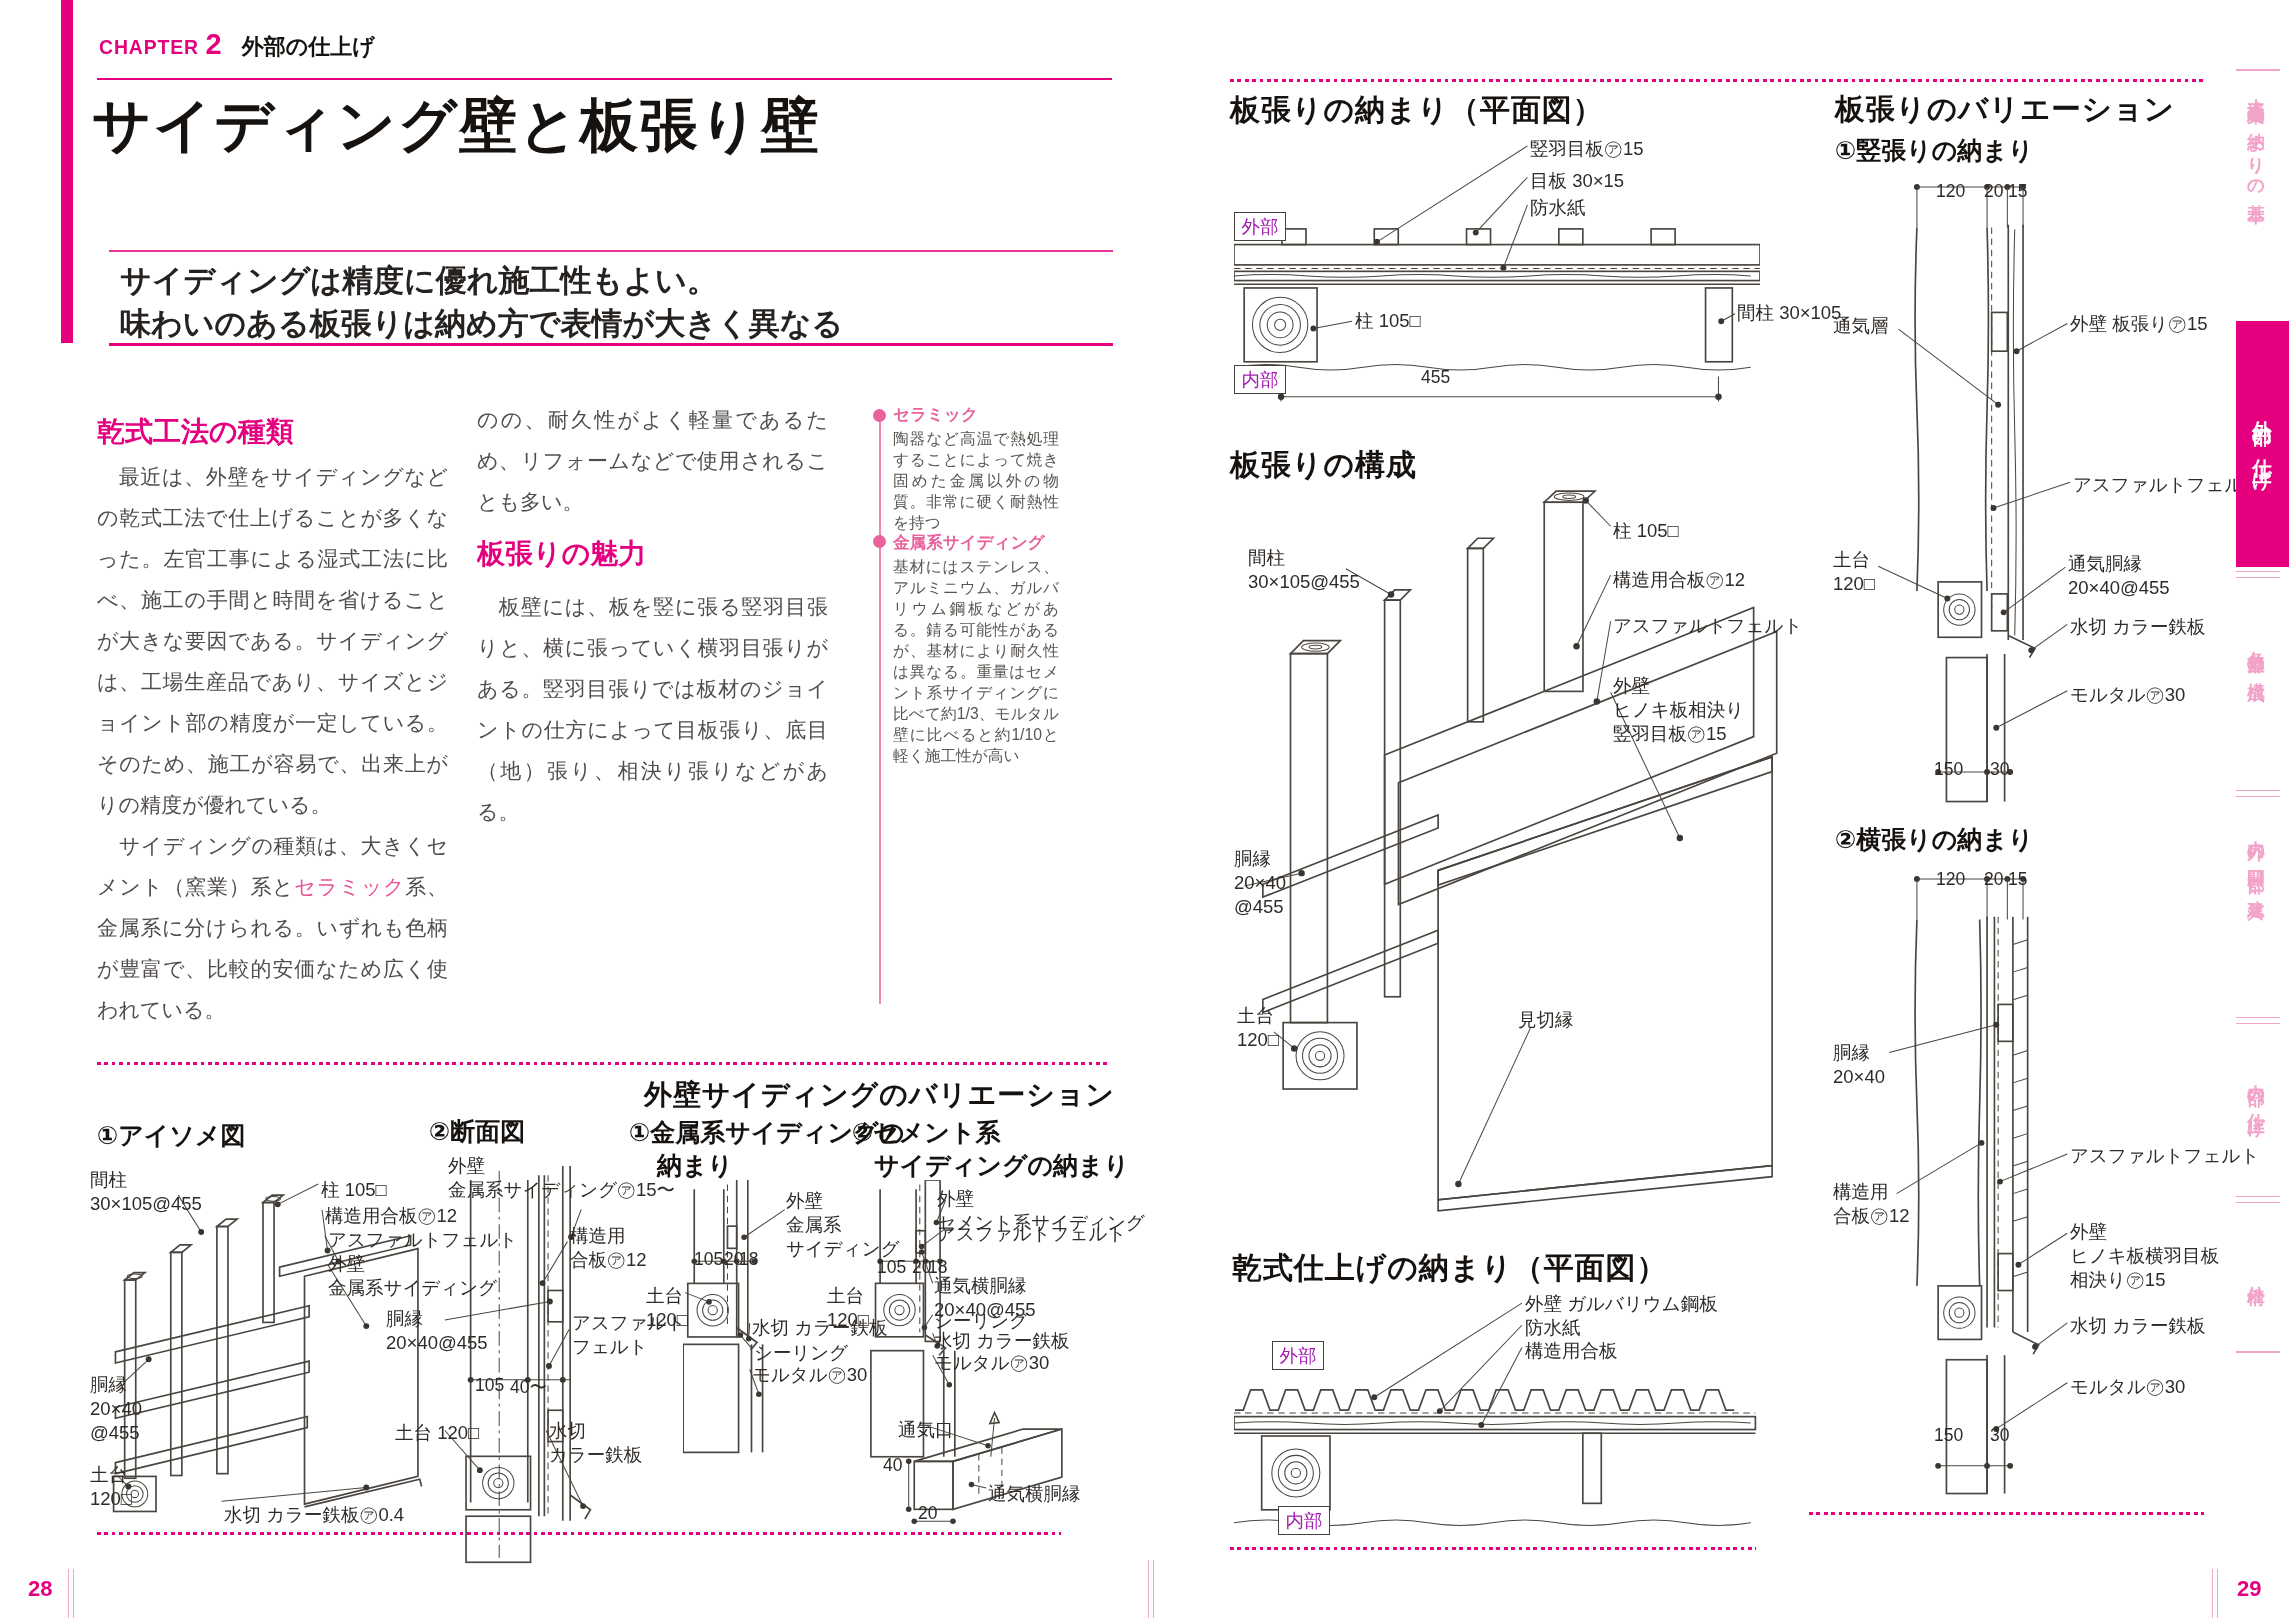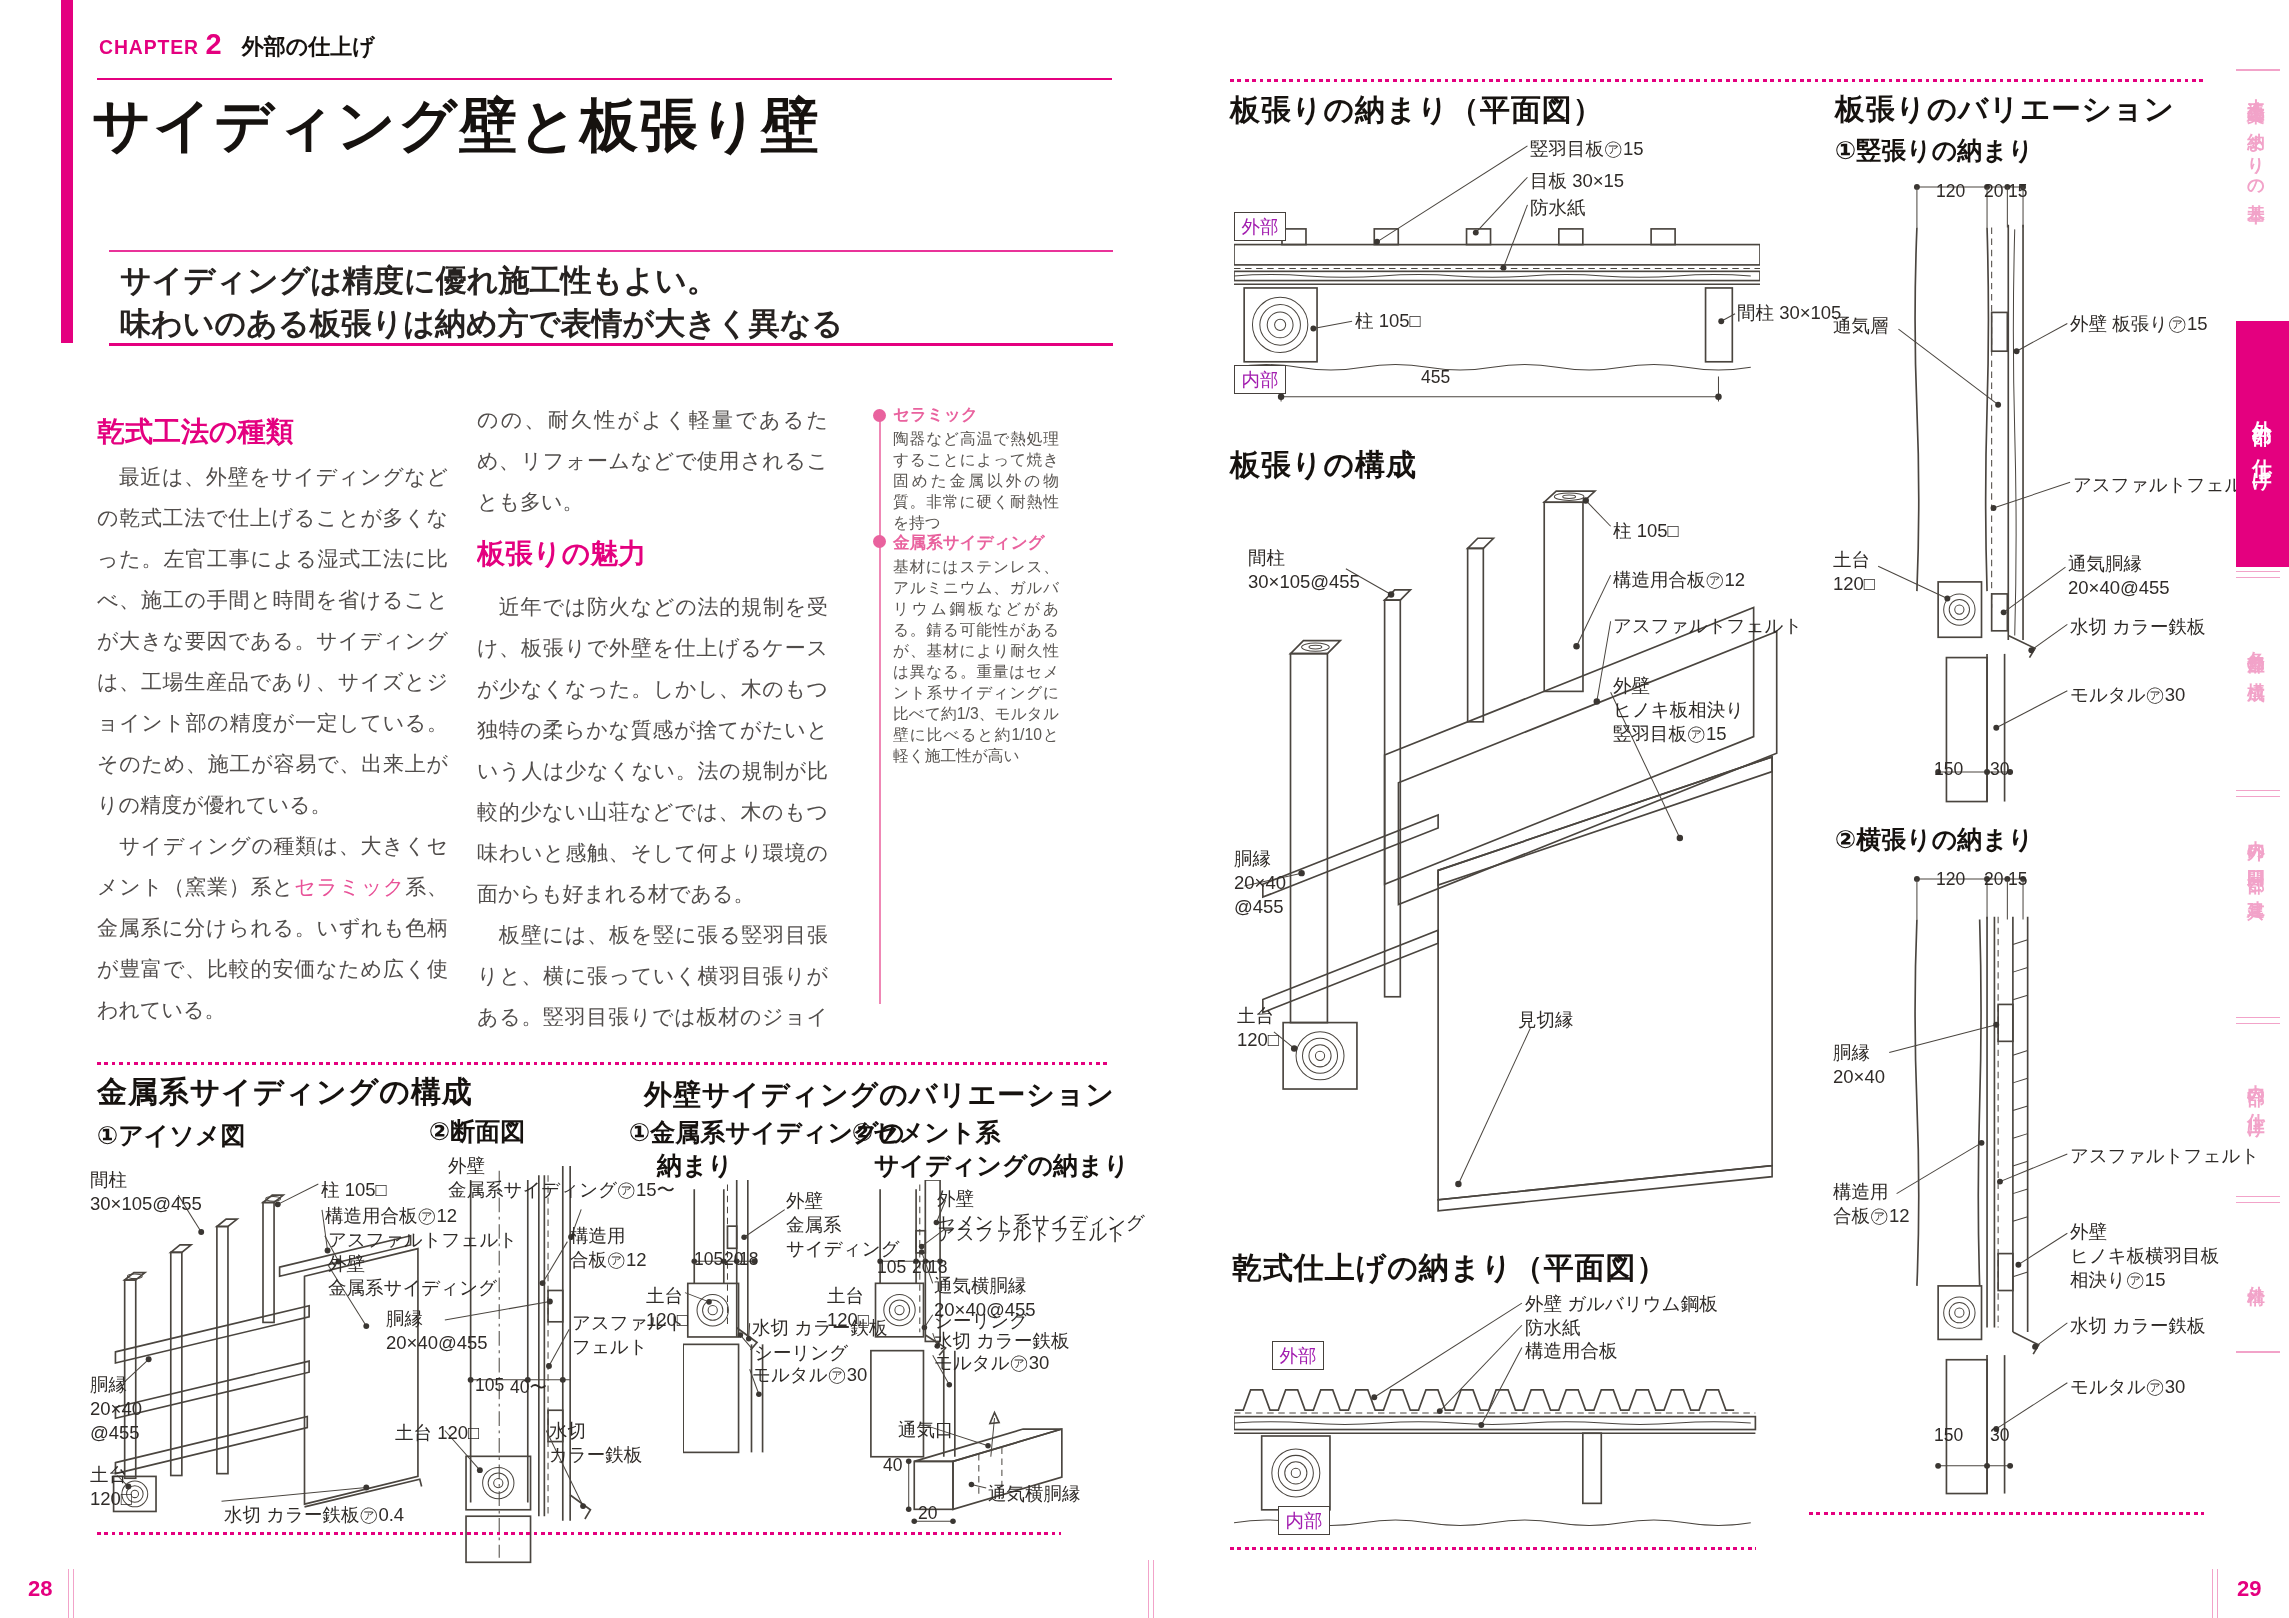--- a/index.html
+++ b/index.html
@@ -82,35 +82,33 @@
   <div class="body-col" style="left:97px;top:456px;height:581px;overflow:hidden;">
     <p><span>　最近は、外壁をサイディングなどの乾式工法で仕上げることが多くなった。左官工事による湿式工法に比べ、施工の手間と時間を省けることが大きな要因である。サイディングは、工場生産品であり、サイズとジョイント部の精度が一定している。そのため、施工が容易で、出来上がりの精度が優れている。</span></p>
     <p><span>　サイディングの種類は、大きくセメント（窯業）系と</span><span class="accent">セラミック</span><span>系、金属系に分けられる。いずれも色柄が豊富で、比較的安価なため広く使われている。</span></p>
     <p><span>　セメント系の従来品は再塗装が必要であったが、最近では表面に特殊な加工を施すことで汚れにくく、より耐候性を高めた製品、また裏側に断熱材を張り付け、断熱性能を高めた製品なども出てきている。</span></p>
 
   </div>
 
   <div class="body-col" style="left:477px;top:399px;height:639px;overflow:hidden;">
     <p><span>のの、耐久性がよく軽量であるため、リフォームなどで使用されることも多い。</span></p>
     <p class="col-h">板張りの魅力</p>
-    <p><span>　近年では防火などの法的規制を受け、板張りで外壁を仕上げるケースが少なくなった。しかし、木のもつ独特の柔らかな質感が捨てがたいという人は少なくない。法の規制が比較的少ない山荘などでは、木のもつ味わいと感触、そして何より環境の面からも好まれる材である。</span></p>
     <p><span>　板壁には、板を竪に張る竪羽目張りと、横に張っていく横羽目張りがある。竪羽目張りでは板材のジョイントの仕方によって目板張り、底目（地）張り、相決り張りなどがある。</span></p>
 
   </div>
 
   <div class="abs" style="left:879px;top:413px;width:1.8px;height:591px;background:#ef87b5;"></div>
   <div class="bullet" style="left:873px;top:409px;"></div>
   <div class="note-t" style="left:893px;top:404px;">セラミック</div>
   <div class="note-b" style="left:893px;top:428px;">陶器など高温で熱処理することによって焼き固めた金属以外の物質。非常に硬く耐熱性を持つ</div>
   <div class="bullet" style="left:873px;top:535px;"></div>
   <div class="note-t" style="left:893px;top:532px;">金属系サイディング</div>
   <div class="note-b" style="left:893px;top:556px;">基材にはステンレス、アルミニウム、ガルバリウム鋼板などがある。錆る可能性があるが、基材により耐久性は異なる。重量はセメント系サイディングに比べて約1/3、モルタル壁に比べると約1/10と軽く施工性が高い</div>
 
   <div class="dotrule" style="left:97px;top:1062px;width:1012px;"></div>
-  <div class="fh" style="left:97px;top:1072px;">金属系サイディングの構成</div>
   <div class="fs" style="left:97px;top:1119px;">①アイソメ図</div>
 
   <div class="d" style="left:97px;top:1158px;">
     <svg width="332" height="374" viewBox="0 0 360 405">
 
       <polygon points="30,132 42,132 52,124 40,124" fill="#fff"></polygon>
         <ellipse cx="41" cy="128" rx="8" ry="2.5" class="thin"></ellipse>
       <rect x="30" y="132" width="12" height="215" fill="#fff"></rect>
       <polygon points="80,102 92,102 102,94 90,94" fill="url(#hat)"></polygon>
         <rect x="80" y="102" width="12" height="242" fill="#fff"></rect>

